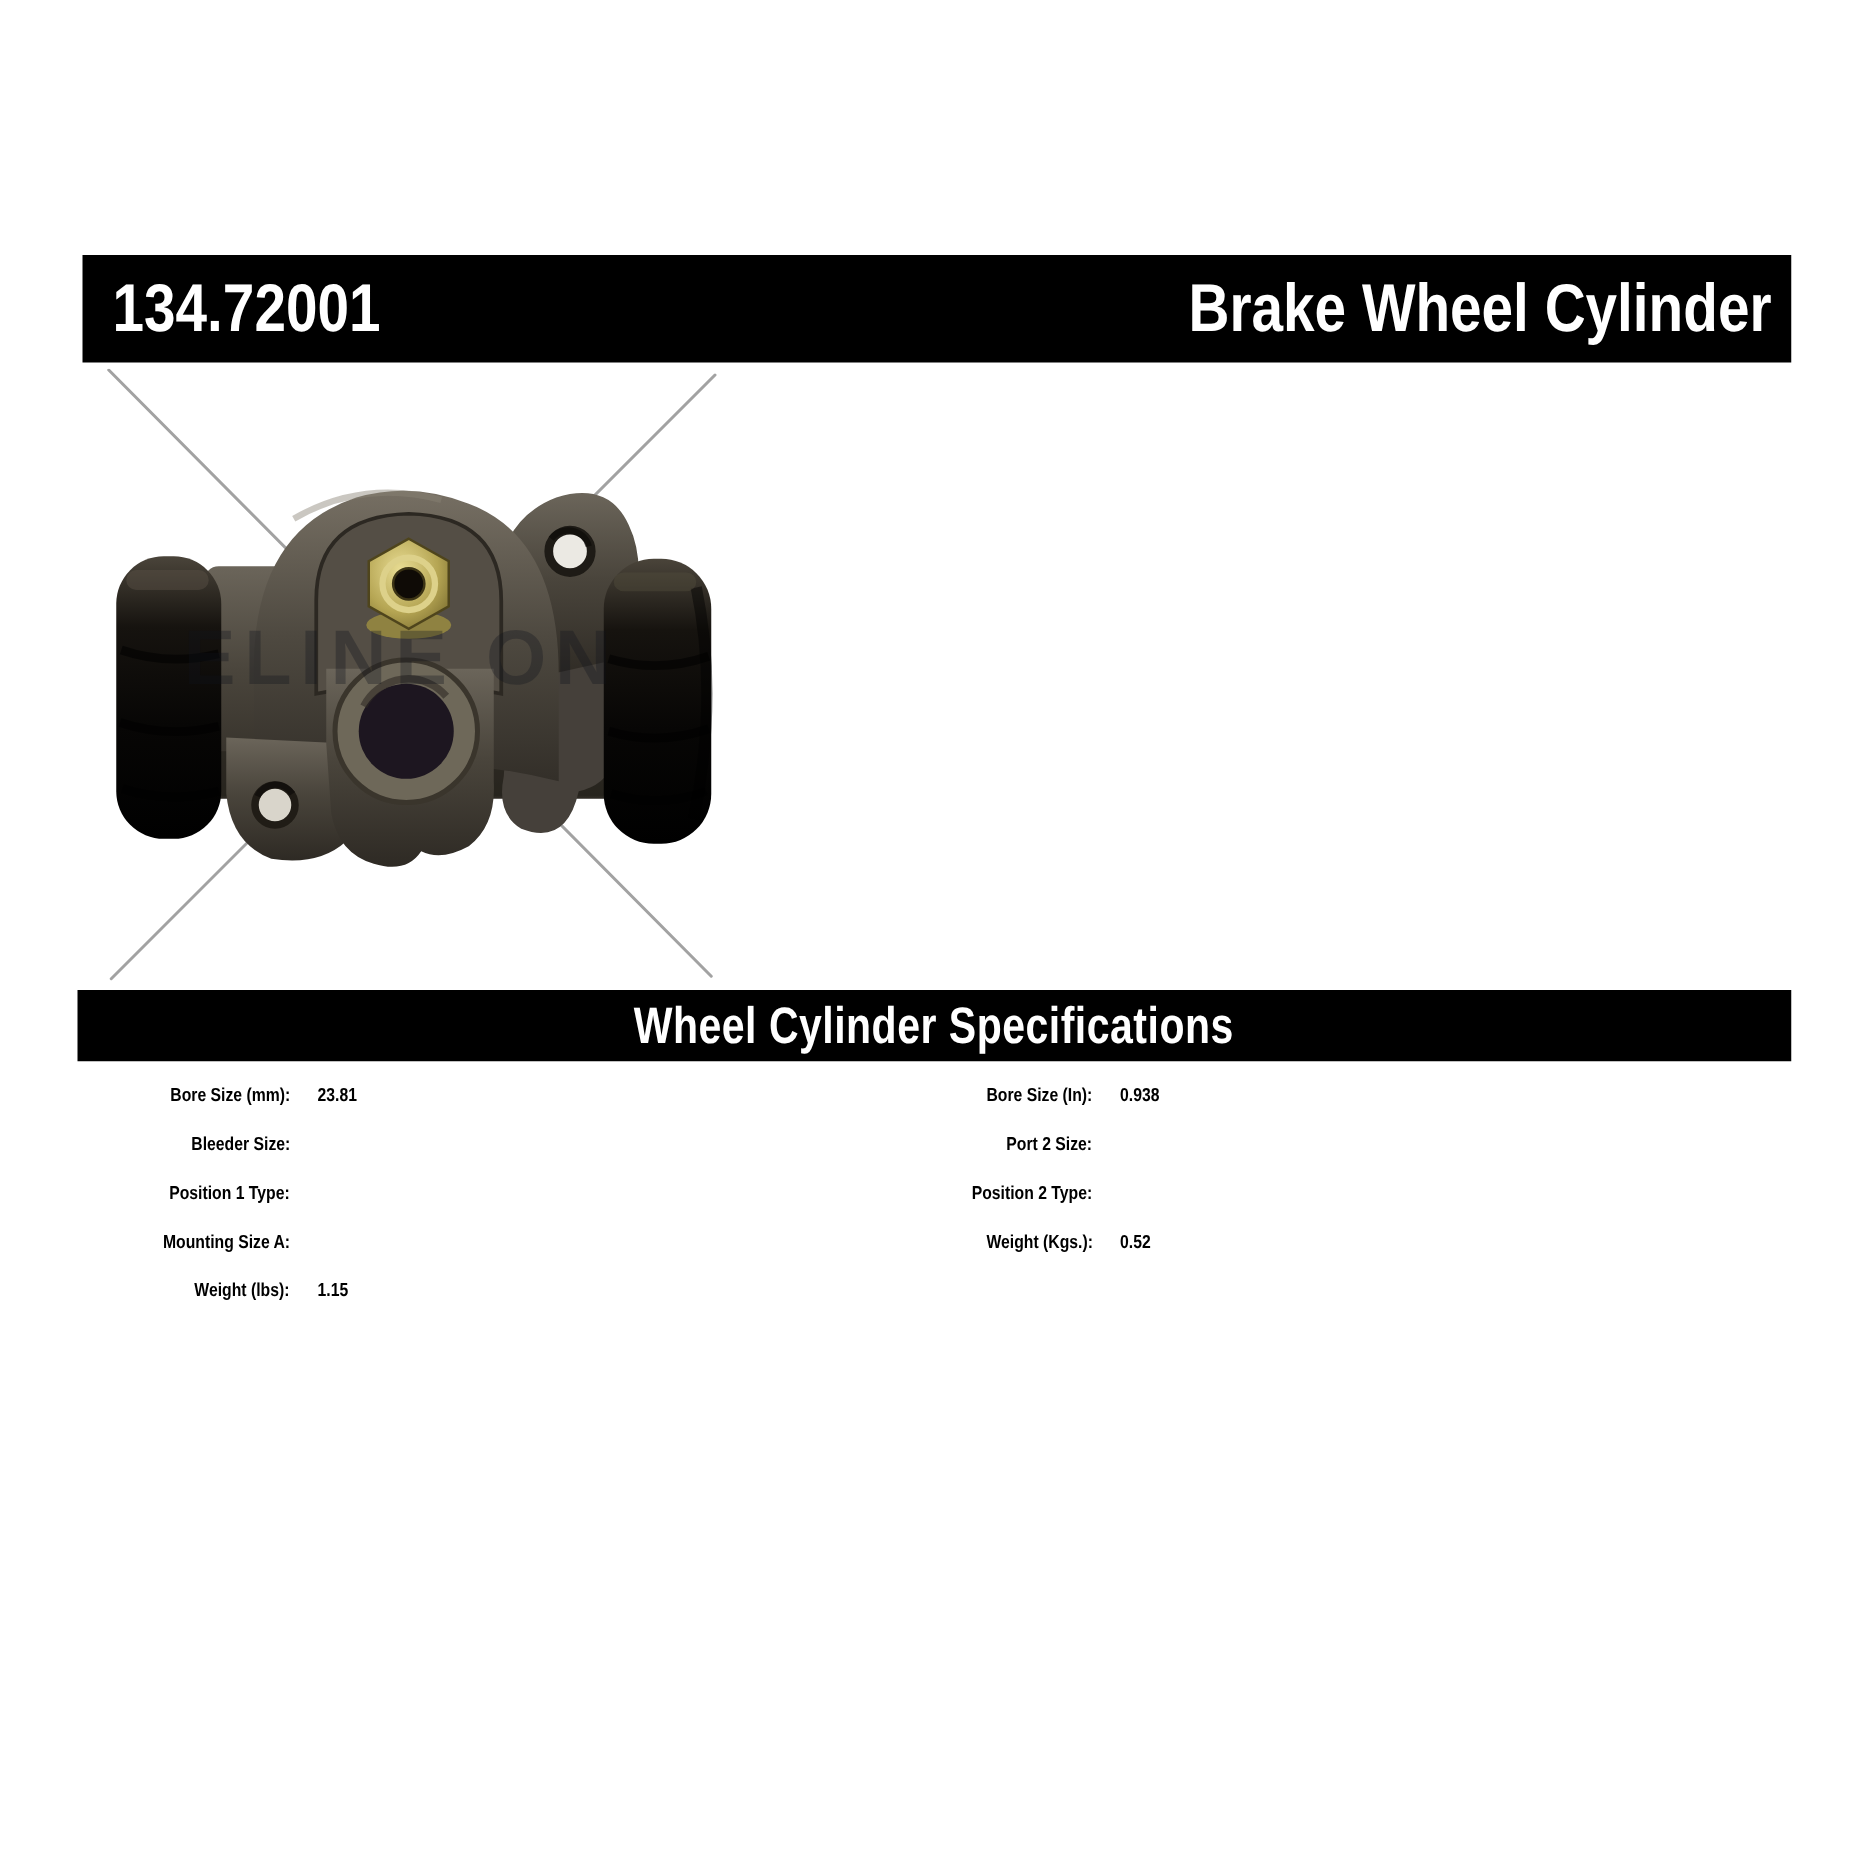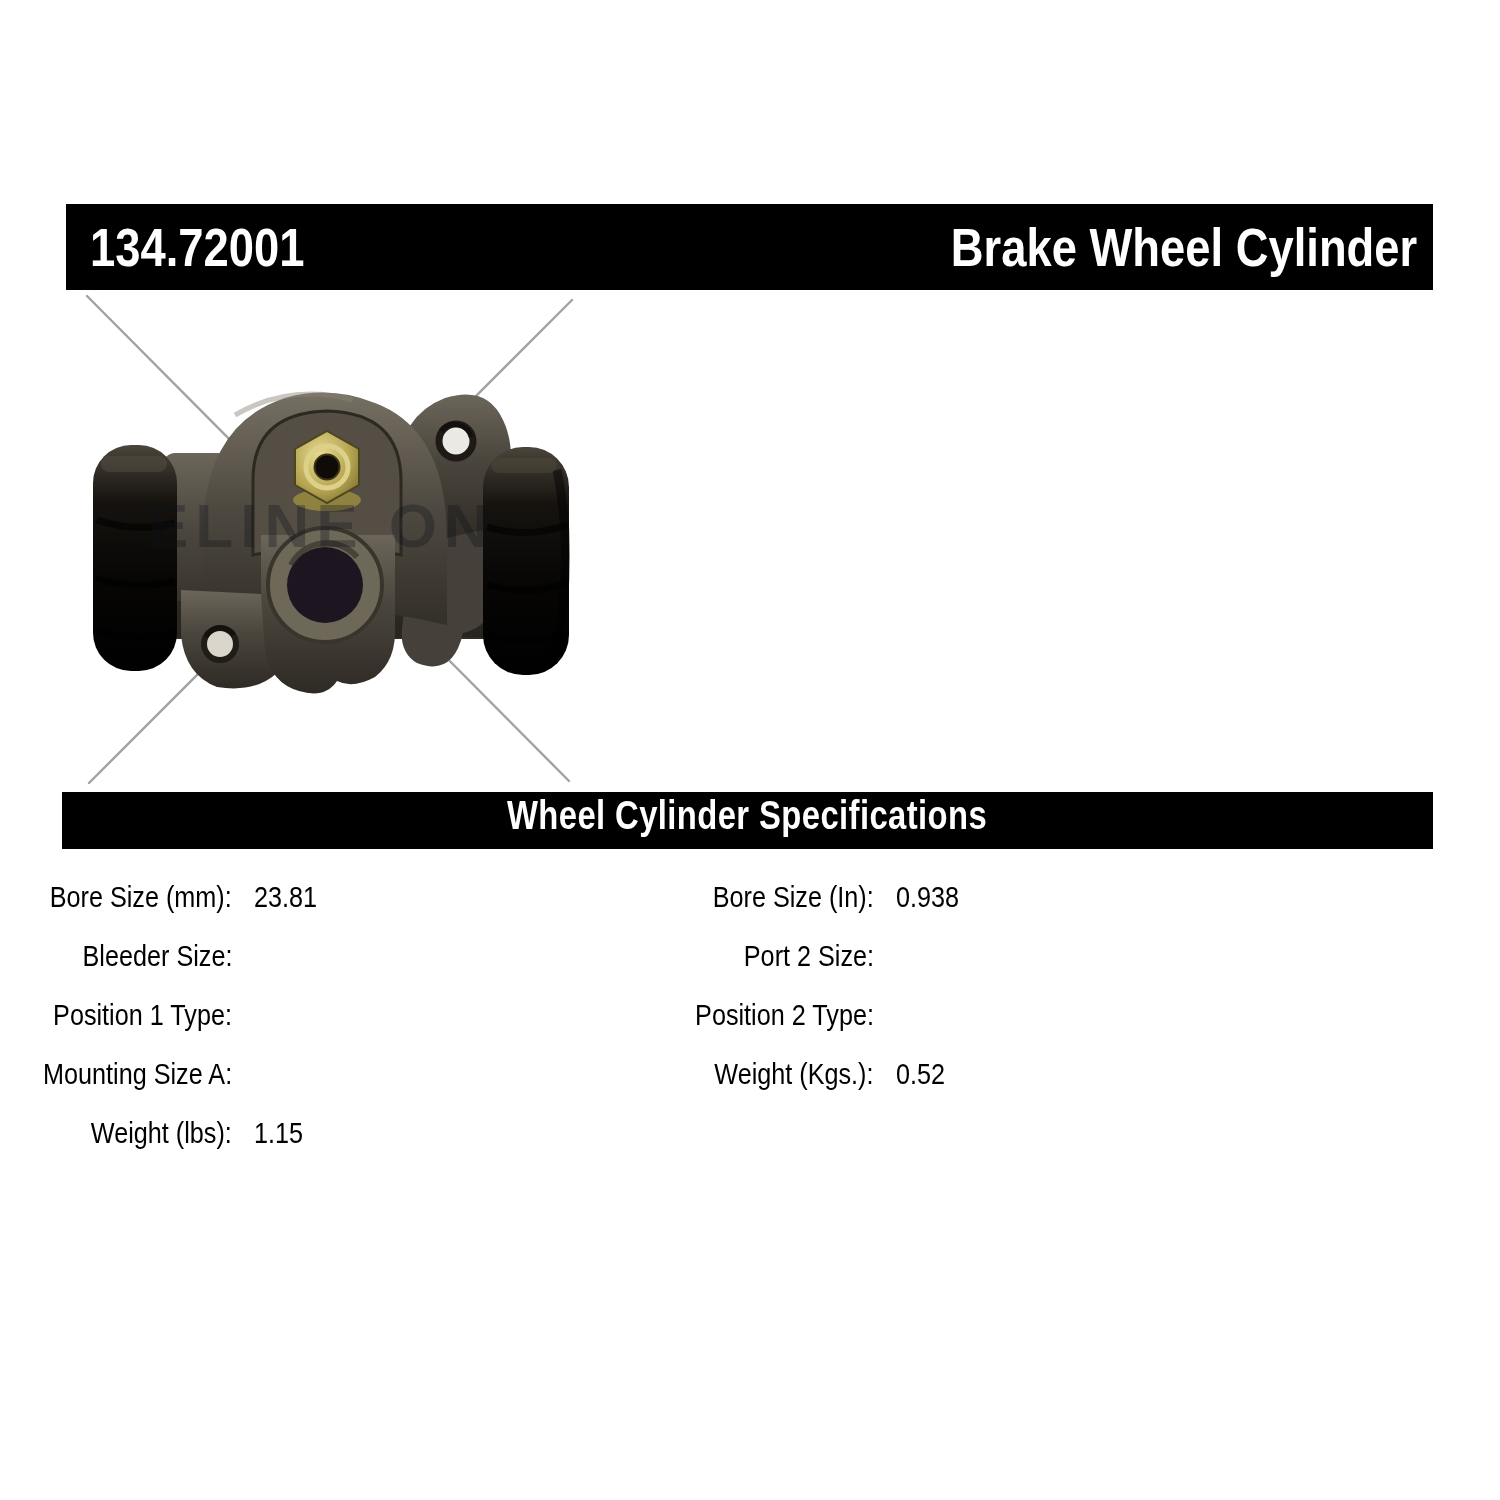--- a/index.html
+++ b/index.html
@@ -5,29 +5,29 @@
   html,body{margin:0;padding:0;background:#ffffff;}
   body{width:1500px;height:1500px;position:relative;font-family:"Liberation Sans",sans-serif;overflow:hidden;}
 
   .bar{position:absolute;background:#000;color:#fff;}
   .header-bar{left:66px;top:192px;width:1367px;height:86px;margin-top:12px;}
   .part-no{position:absolute;left:24px;top:50%;transform:translateY(-50%) scaleX(0.84);
            transform-origin:left center;font-size:54px;font-weight:bold;white-space:nowrap;}
   .prod-title{position:absolute;right:16px;top:50%;transform:translateY(-50%) scaleX(0.84);
            transform-origin:right center;font-size:54px;font-weight:bold;white-space:nowrap;}
 
-  .section-bar{left:62px;top:792px;width:1371px;height:57px;display:flex;justify-content:center;}
+  .section-bar{left:62px;top:792px;width:1371px;height:57px;display:flex;align-items:center;justify-content:center;}
   .section-title{font-size:41px;font-weight:bold;transform:scaleX(0.80);white-space:nowrap;letter-spacing:0.5px;}
 
   .photo{position:absolute;left:85px;top:295px;width:490px;height:490px;}
 
   .spec-col{position:absolute;top:857px;}
   .spec-col.left{left:60px;width:630px;}
   .spec-col.right{left:637px;width:740px;}
-  .spec-row{display:grid;height:39px;align-items:center;font-weight:normal;font-size:30px;color:#000;margin-top:20px;}
+  .spec-row{display:grid;height:39px;align-items:center;font-weight:bold;font-size:15px;color:#000;}
   .left  .spec-row{grid-template-columns:172px 1fr;}
   .right .spec-row{grid-template-columns:237px 1fr;}
   .spec-label{justify-self:end;white-space:nowrap;transform:scaleX(0.84);transform-origin:right center;}
   .spec-value{margin-left:22px;white-space:nowrap;transform:scaleX(0.84);transform-origin:left center;}
 </style>
 </head>
 <body>
 
 <div class="bar header-bar">
   <span class="part-no">134.72001</span>

